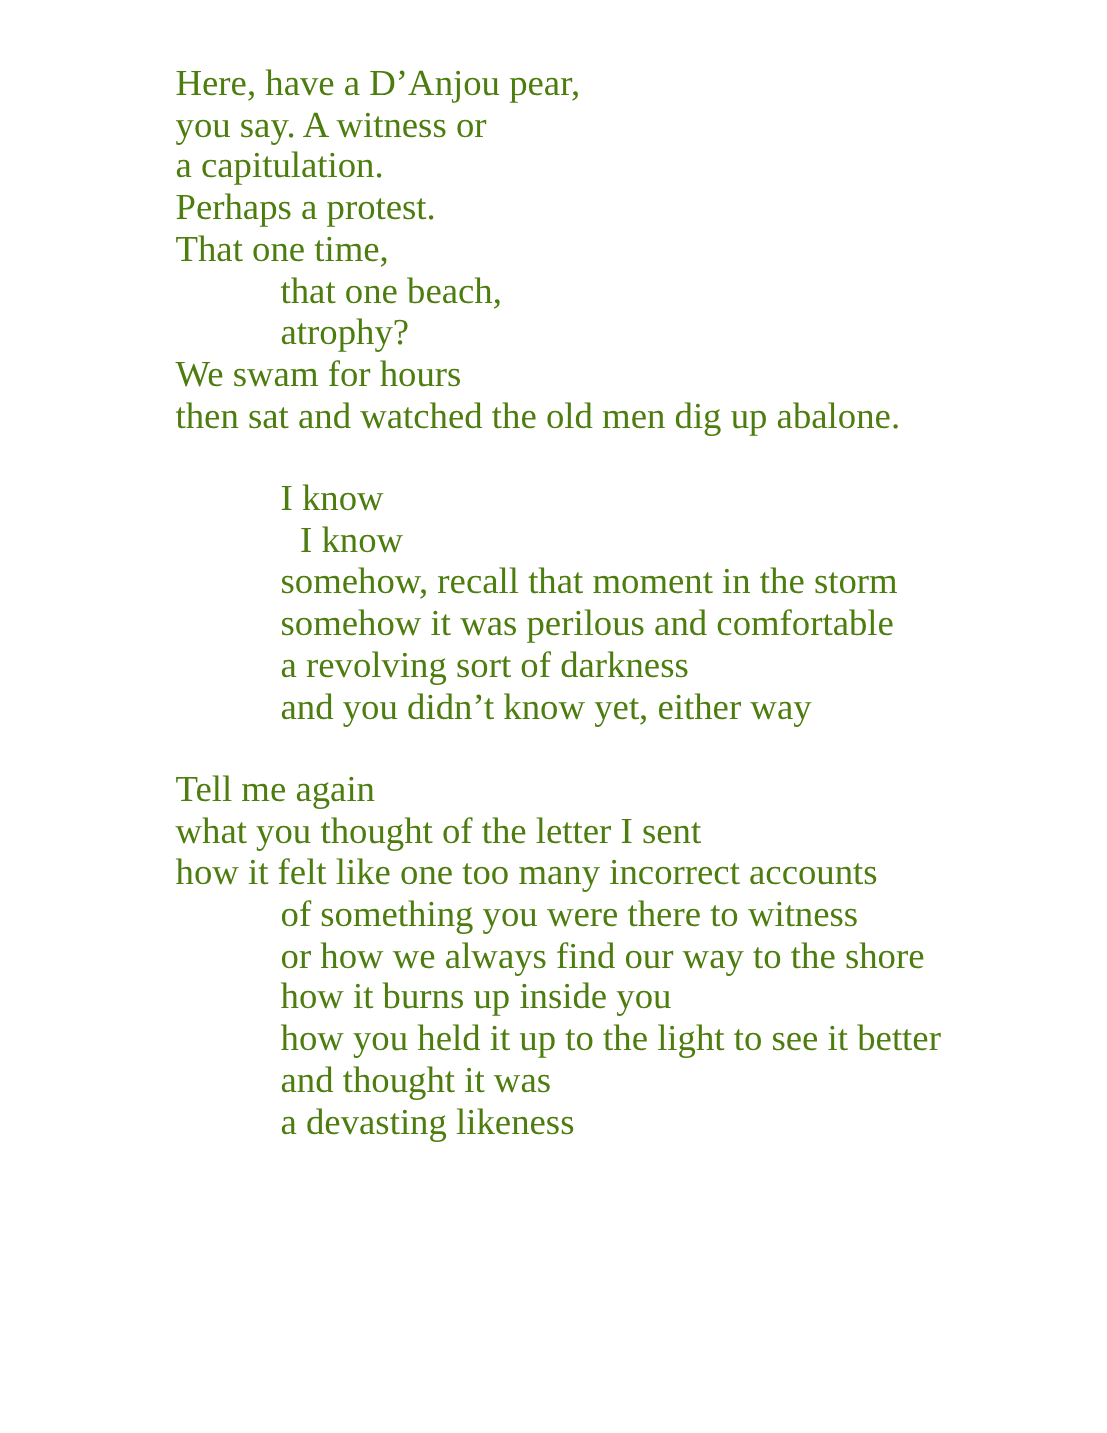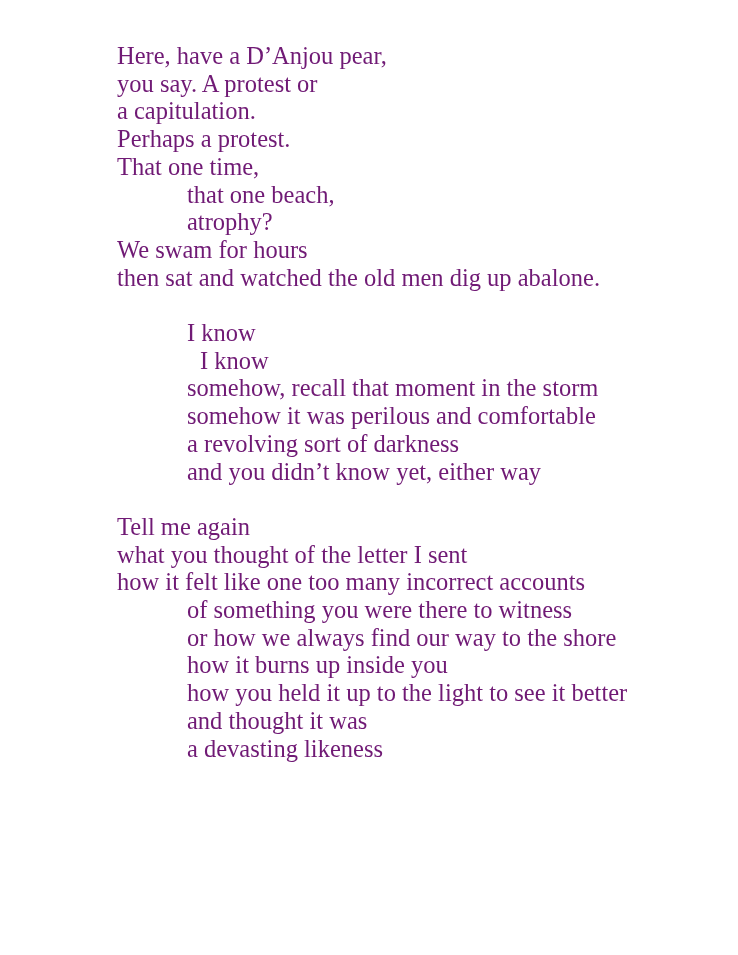--- a/index.html
+++ b/index.html
@@ -36,24 +36,24 @@
     min-height: 27.7px;
   }
   .indent-0 { margin-left: 0; }
   .indent-1 { margin-left: 70px; }
   .indent-2 { margin-left: 83px; }
 </style>
 </head>
 <body style="background: rgb(255, 255, 255);">
 
 <main class="poem-page">
-  <div class="poem" id="poem-root" style="color: #701a75;">
+  <div class="poem" id="poem-root" style="color: #4d7c0f;">
       <div class="stanza">
         <div class="line indent-0">Here, have a D’Anjou pear,</div>
-        <div class="line indent-0">you say. A protest or</div>
+        <div class="line indent-0">you say. A witness or</div>
         <div class="line indent-0">a capitulation.</div>
         <div class="line indent-0">Perhaps a protest.</div>
         <div class="line indent-0">That one time,</div>
         <div class="line indent-1">that one beach,</div>
         <div class="line indent-1">atrophy?</div>
         <div class="line indent-0">We swam for hours</div>
         <div class="line indent-0">then sat and watched the old men dig up abalone.</div>
       </div>
       <div class="stanza">
         <div class="line indent-1">I know</div>

